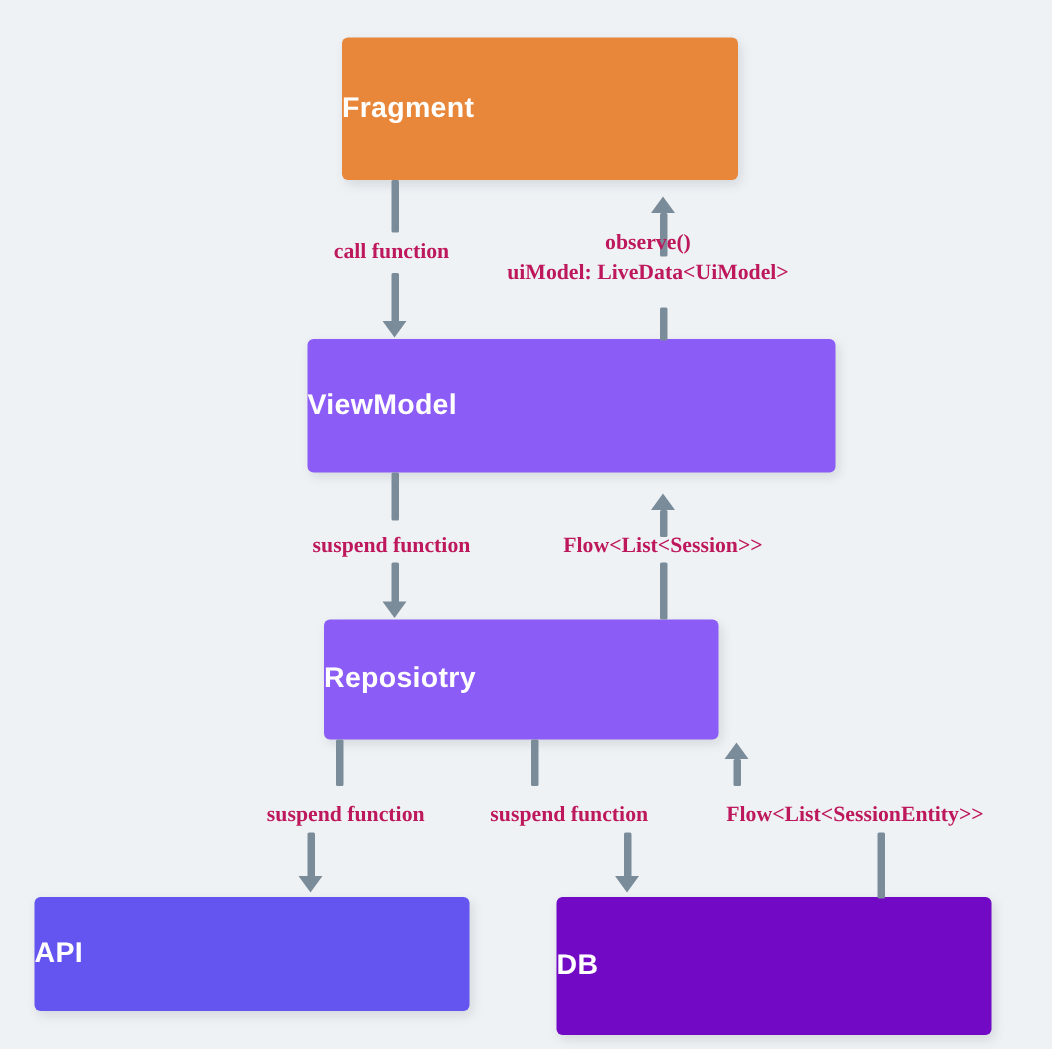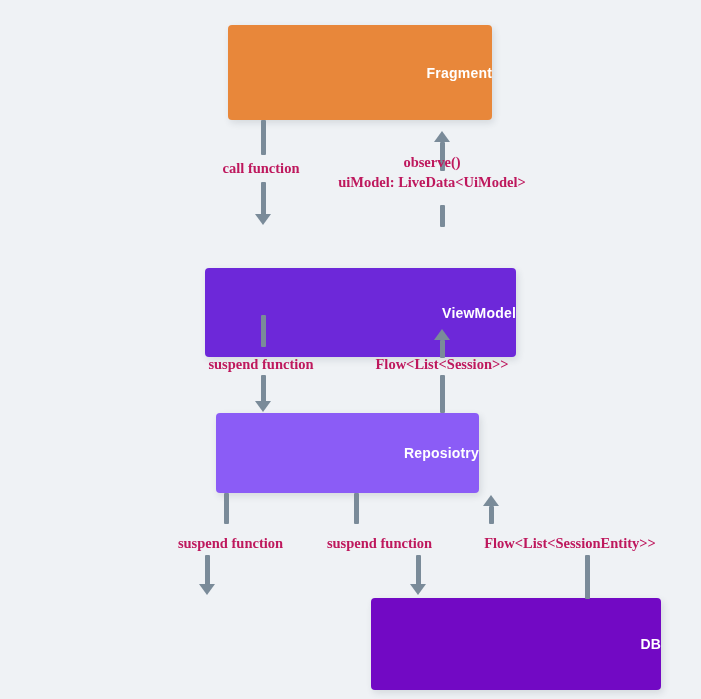--- a/index.html
+++ b/index.html
@@ -18,30 +18,30 @@
     width: 701px;
     height: 699px;
   }
 
   
   .node {
     position: absolute;
     border-radius: 4px;
     display: flex;
     align-items: center;
-    justify-content: flex-end;
+    justify-content: flex-start;
     color: #ffffff;
-    font-size: 14px;
+    font-size: 19px;
     font-weight: 600;
     letter-spacing: .2px;
     box-shadow: 2px 3px 7px rgba(40,55,70,0.13);
     box-sizing: border-box;
   }
   .node-fragment   { left:228px; top:25px;  width:264px; height:95px;  background:#e8873a; }
-  .node-viewmodel  { left:205px; top:226px; width:311px; height:89px;  background:#6d28d9;margin-top:42px; }
+  .node-viewmodel  { left:205px; top:226px; width:352px; height:89px;  background:#8b5cf6; }
   .node-repository { left:216px; top:413px; width:263px; height:80px;  background:#8b5cf6; }
   .node-api        { left:23px;  top:598px; width:290px; height:76px;  background:#6454f0; }
   .node-db         { left:371px; top:598px; width:290px; height:92px;  background:#7209c4; }
 
   
   .edge {
     position: absolute;
     width: 5px;
     background: #7a8b99;
     border-radius: 1px;
@@ -79,20 +79,23 @@
   </div>
 
   <div class="node node-viewmodel">
     <span>ViewModel</span>
   </div>
 
   <div class="node node-repository">
     <span>Reposiotry</span>
   </div>
 
+  <div class="node node-api">
+    <span>API</span>
+  </div>
 
   <div class="node node-db">
     <span>DB</span>
   </div>
 
   <div class="edge" style="left:261px; top:120px; height:35px;"></div>
   <div class="edge" style="left:261px; top:182px; height:33px;"></div>
   <div class="arrowhead down" style="left:255px; top:214px;"></div>
   <div class="edge-label" style="left:186px; top:159px; width:150px;">
     <span>call function</span>

